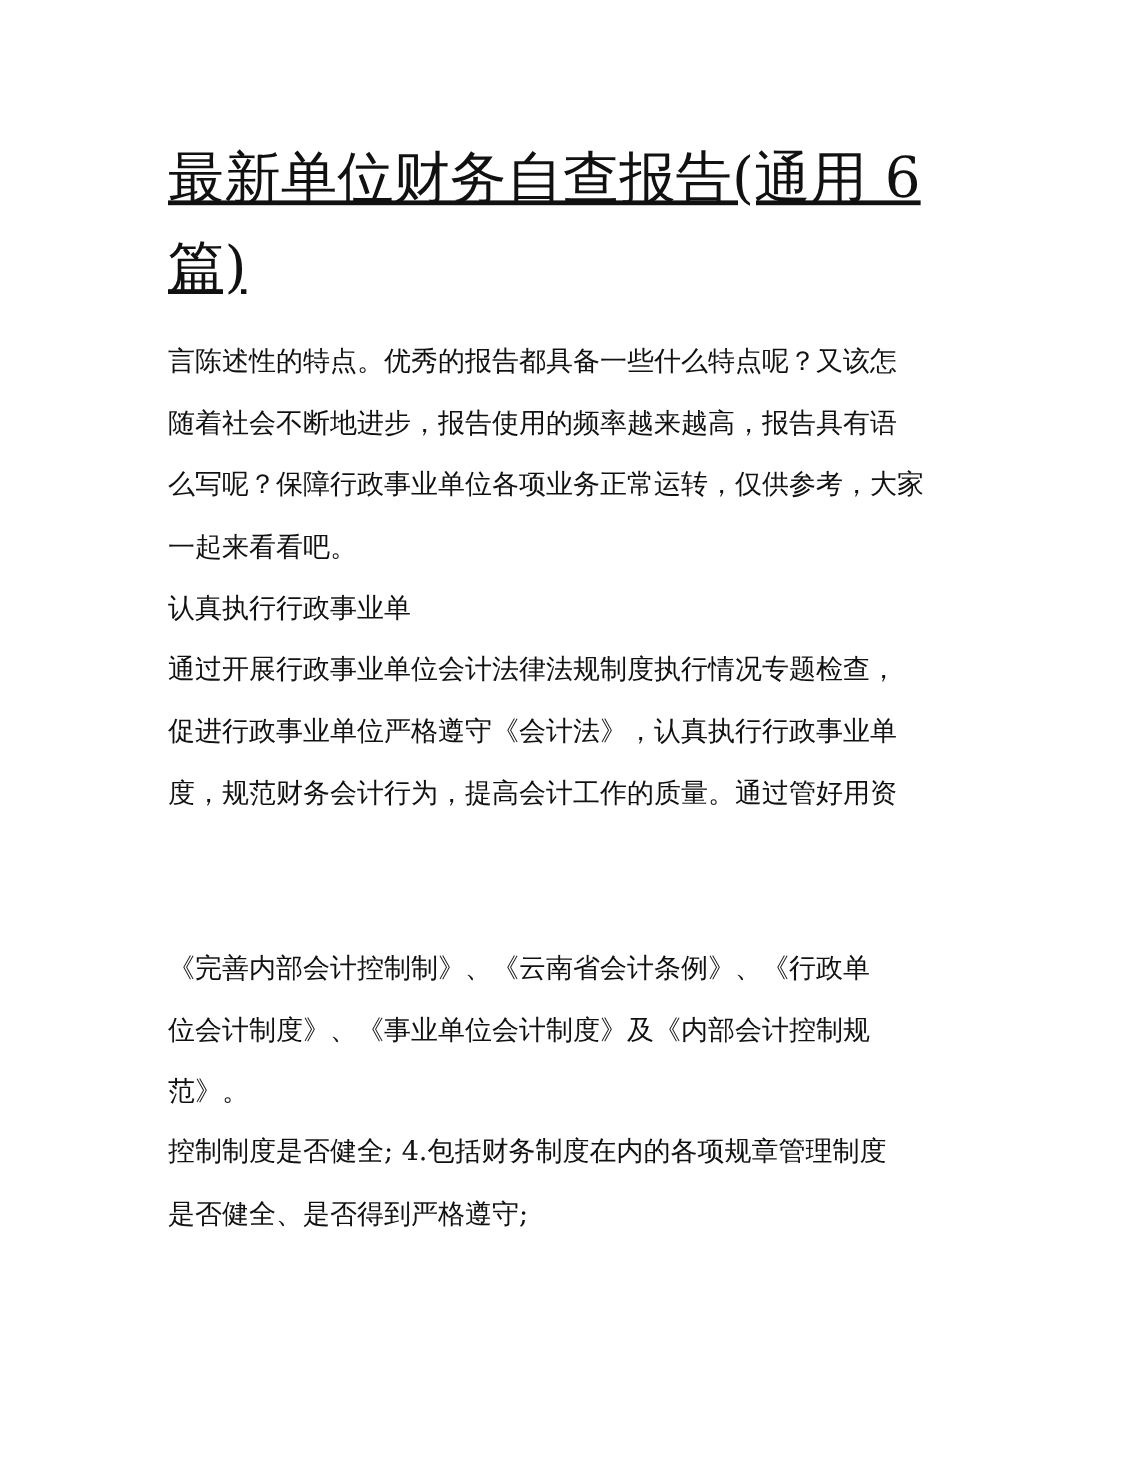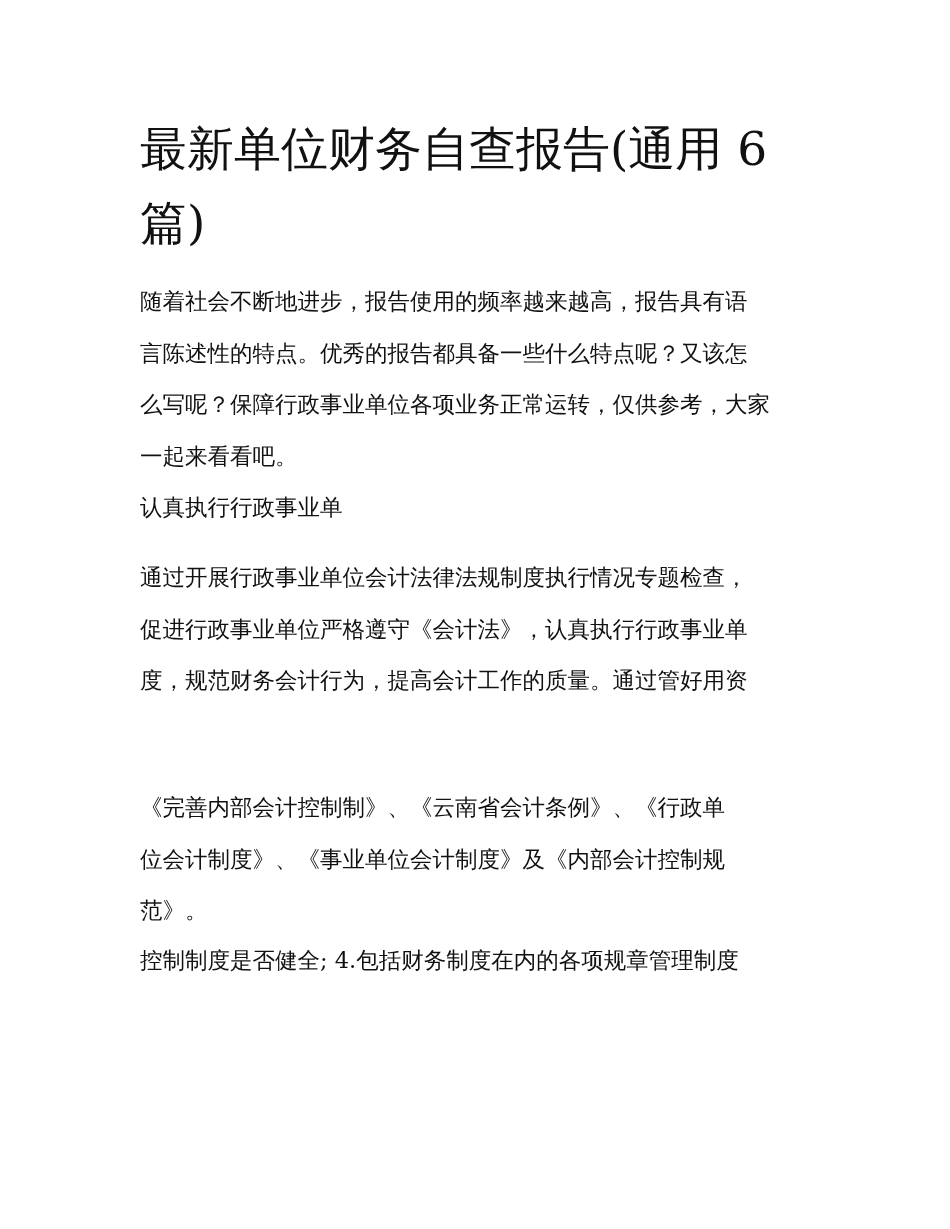--- a/index.html
+++ b/index.html
@@ -1,52 +1,53 @@
 <!DOCTYPE html>
 <html><head>
 <meta charset="utf-8">
 <style>
   html, body { margin: 0; padding: 0; background: #ffffff; }
   body { width: 950px; height: 1229px; position: relative; overflow: hidden;
          font-family: "DejaVu Serif", "Liberation Serif", serif; color: #111111; }
   .page { position: absolute; left: 140px; top: 0; width: 690px; }
   .title { position: absolute; left: 0; top: 112px; font-size: 47px; line-height: 74px;
            font-weight: normal; margin: 0; white-space: nowrap; }
-  .title .line { display: block; height: 74px; }
+  .title .line { display: block; height: 74px; text-decoration: underline; }
   .para { position: absolute; left: 0; margin: 0; font-size: 22.5px; white-space: nowrap; }
   .para .line { display: block; height: 51.5px; line-height: 51.5px; }
 </style>
 </head>
 <body>
 
 <div class="page">
   <h1 class="title">
     <span class="line">最新单位财务自查报告(通用 6</span>
     <span class="line">篇)</span>
   </h1>
 
   <p class="para" style="top:276px">
+    <span class="line">言陈述性的特点。优秀的报告都具备一些什么特点呢？又该怎</span>
     <span class="line">随着社会不断地进步，报告使用的频率越来越高，报告具有语</span>
-    <span class="line">言陈述性的特点。优秀的报告都具备一些什么特点呢？又该怎</span>
     <span class="line">么写呢？保障行政事业单位各项业务正常运转，仅供参考，大家</span>
     <span class="line">一起来看看吧。</span>
   </p>
 
   <p class="para" style="top:482px">
     <span class="line">认真执行行政事业单</span>
   </p>
 
-  <p class="para" style="top:552px">
+  <p class="para" style="top:533px">
     <span class="line">通过开展行政事业单位会计法律法规制度执行情况专题检查，</span>
     <span class="line">促进行政事业单位严格遵守《会计法》，认真执行行政事业单</span>
     <span class="line">度，规范财务会计行为，提高会计工作的质量。通过管好用资</span>
   </p>
 
   <p class="para" style="top:782px">
     <span class="line">《完善内部会计控制制》、《云南省会计条例》、《行政单</span>
     <span class="line">位会计制度》、《事业单位会计制度》及《内部会计控制规</span>
     <span class="line">范》。</span>
   </p>
 
   <p class="para" style="top:935px">
     <span class="line">控制制度是否健全; 4.包括财务制度在内的各项规章管理制度</span>
+    <span class="line">是否健全、是否得到严格遵守;</span>
   </p>
 </div>
 
 </body></html>

